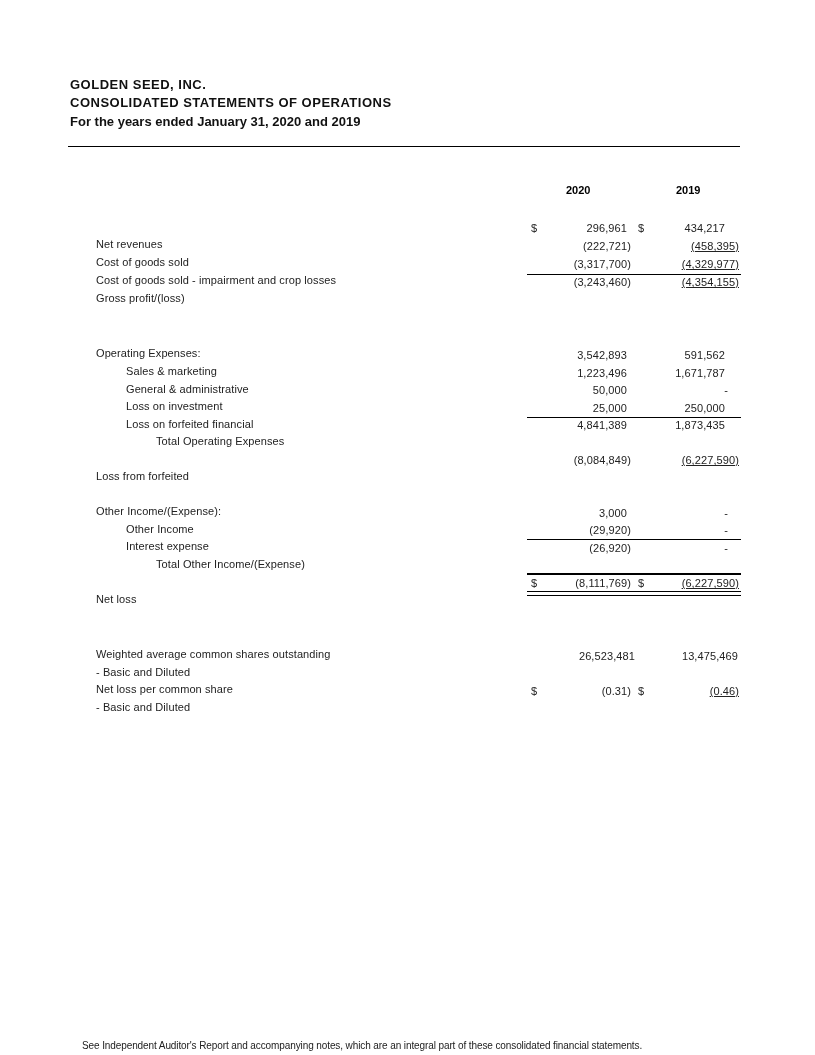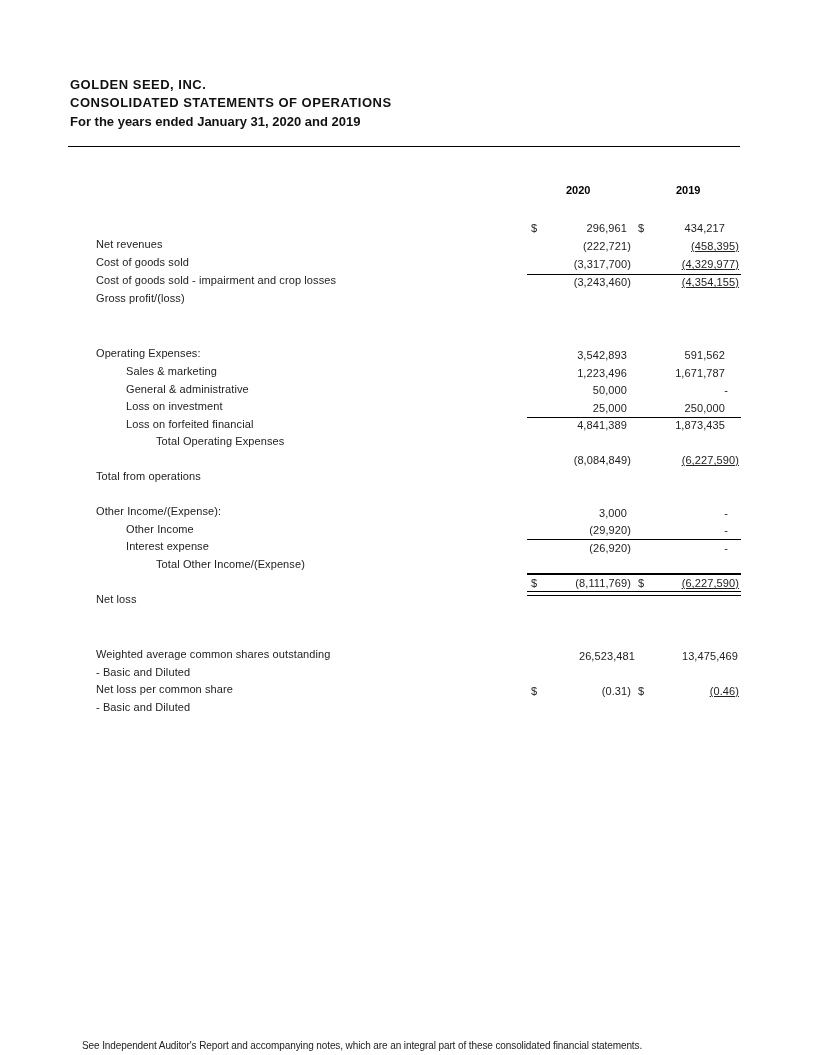--- a/index.html
+++ b/index.html
@@ -106,21 +106,21 @@
   </div>
   <div class="uline" style="left:527px; width:214px; top:417px"></div>
 
   <div class="row" style="top:419px">
     <span class="lbl ind2">Total Operating Expenses</span>
     <span class="v1 np">4,841,389</span>
     <span class="v2 np">1,873,435</span>
   </div>
 
   <div class="row" style="top:454px">
-    <span class="lbl">Total from operations</span>
+    <span class="lbl">Loss from forfeited</span>
     <span class="v1 paren">(8,084,849)</span>
     <span class="v2 paren">(6,227,590)</span>
   </div>
 
   <div class="row" style="top:489px">
     <span class="lbl">Other Income/(Expense):</span>
   </div>
 
   <div class="row" style="top:507px">
     <span class="lbl ind1">Other Income</span>

